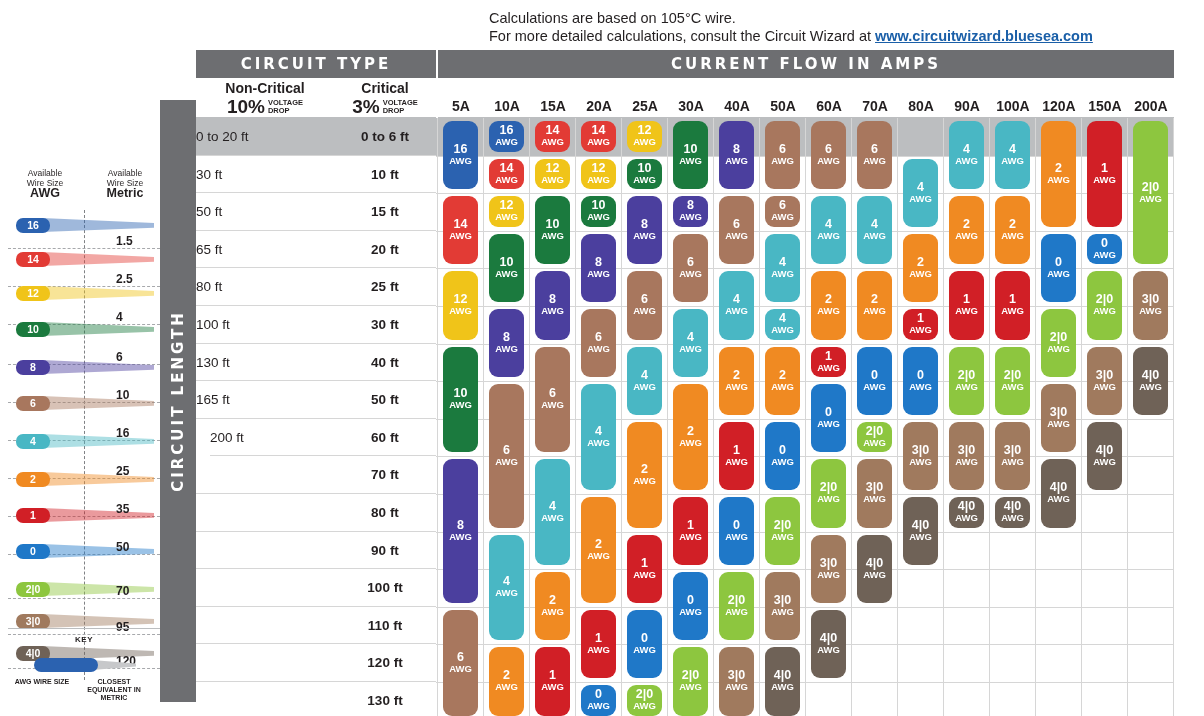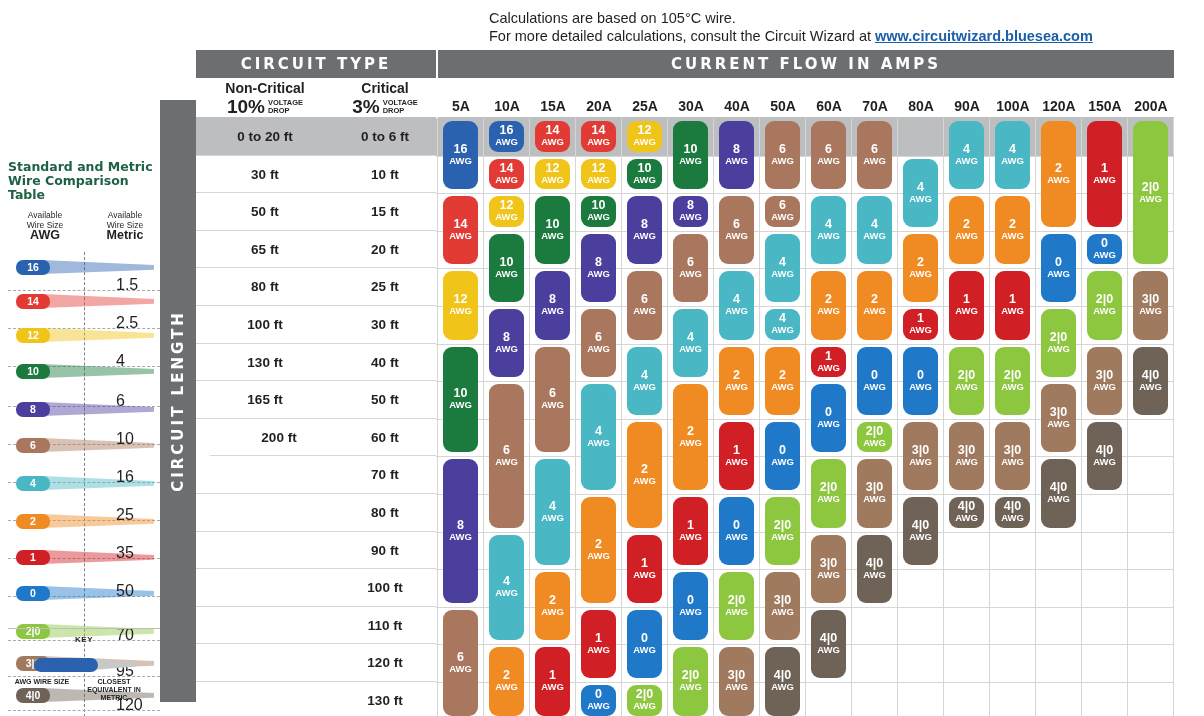--- a/index.html
+++ b/index.html
@@ -61,21 +61,21 @@
   .amp-head {
     position: absolute; top: 28px; height: 40px;
     border-bottom: 1px solid #bcbec0;
     font-size: 14px; font-weight: bold; color: #231f20;
     text-align: center; line-height: 56px;
   }
 
   .len-col {
     position: absolute; left: 0; width: 138px;
     border-bottom: 1px solid #d6d6d6;
-    text-align: center; font-size: 13.5px; font-weight: bold; color: #231f20;
+    font-size: 13.5px; font-weight: normal; color: #231f20;
   }
   .len-col2 {
     position: absolute; left: 138px; width: 102px;
     border-bottom: 1px solid #d6d6d6;
     text-align: center; font-size: 13.5px; font-weight: bold; color: #231f20;
   }
   .row-hl { background: #bcbec0; }
 
   .rowline {
     position: absolute; left: 240px; width: 738px; height: 1px; background: #d6d6d6;
@@ -122,44 +122,40 @@
   .cmp-box { position: relative; width: 152px; height: 400px; margin-top: 2px; }
   .cmp-dash { position: absolute; left: 0; width: 152px; border-top: 1px dashed #a7a9ac; }
   .cmp-center { position: absolute; left: 76px; top: 0; bottom: 0; border-left: 1px dashed #808285; }
   .cmp-pill {
     position: absolute; border-radius: 7px; color: #fff;
     font-size: 10.5px; font-weight: bold; text-align: center;
     line-height: 15px; height: 15px; width: 34px;
   }
   .cmp-band { position: absolute; height: 14px; opacity: .45; }
   .cmp-metric {
-    position: absolute; font-size: 16px; font-weight: normal; color: #231f20;
+    position: absolute; font-size: 12px; font-weight: bold; color: #231f20;
   }
   .key-box { position: absolute; left: 8px; top: 628px; width: 152px; border-top: 1px solid #bcbec0; padding-top: 6px; }
   .key-title { font-size: 8px; font-weight: bold; text-align: center; color: #231f20; letter-spacing: .5px; }
   .key-pill { position: absolute; left: 26px; top: 14px; width: 64px; height: 14px; border-radius: 7px; background: #2b62b0; }
   .key-tail { position: absolute; left: 84px; top: 16px; width: 44px; height: 10px; background: #c7c8ca; clip-path: polygon(0 0, 100% 35%, 100% 65%, 0 100%); }
   .key-l { position: absolute; left: 6px; top: 34px; width: 56px; font-size: 7px; font-weight: bold; text-align: center; line-height: 8px; color: #231f20; }
   .key-r { position: absolute; left: 74px; top: 34px; width: 64px; font-size: 7px; font-weight: bold; text-align: center; line-height: 8px; color: #231f20; }
 </style>
 </head>
 <body>
 
 <div id="root">
 
   <div class="subtitle1">Calculations are based on 105°C wire.</div>
   <div class="subtitle2">
     <span>For more detailed calculations, consult the Circuit Wizard at </span><a class="link" href="#">www.circuitwizard.bluesea.com</a>
   </div>
 
   <div class="cmp">
-    <div class="cmp-title">
-      <div>Standard and Metric</div>
-      <div>Wire Comparison Table</div>
-    </div>
     <div class="cmp-sub">
       <div class="cmp-sub-l">
         <div>Available</div>
         <div>Wire Size</div>
         <b>AWG</b>
       </div>
       <div class="cmp-sub-r">
         <div>Available</div>
         <div>Wire Size</div>
         <b>Metric</b>

